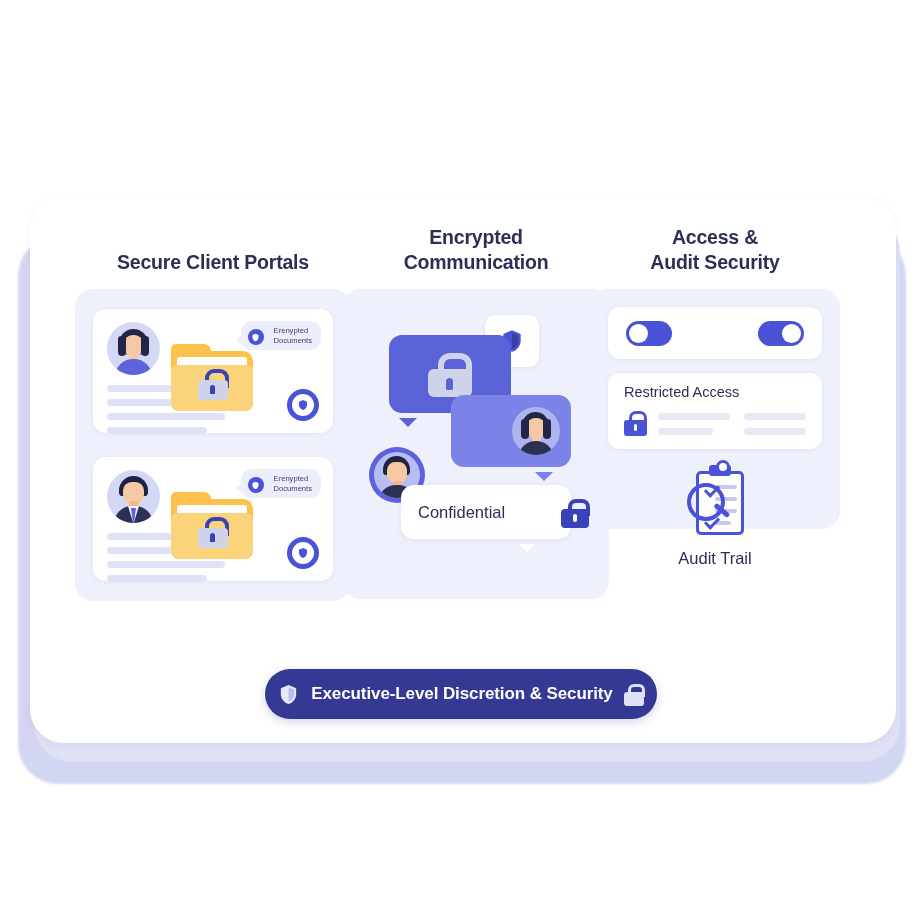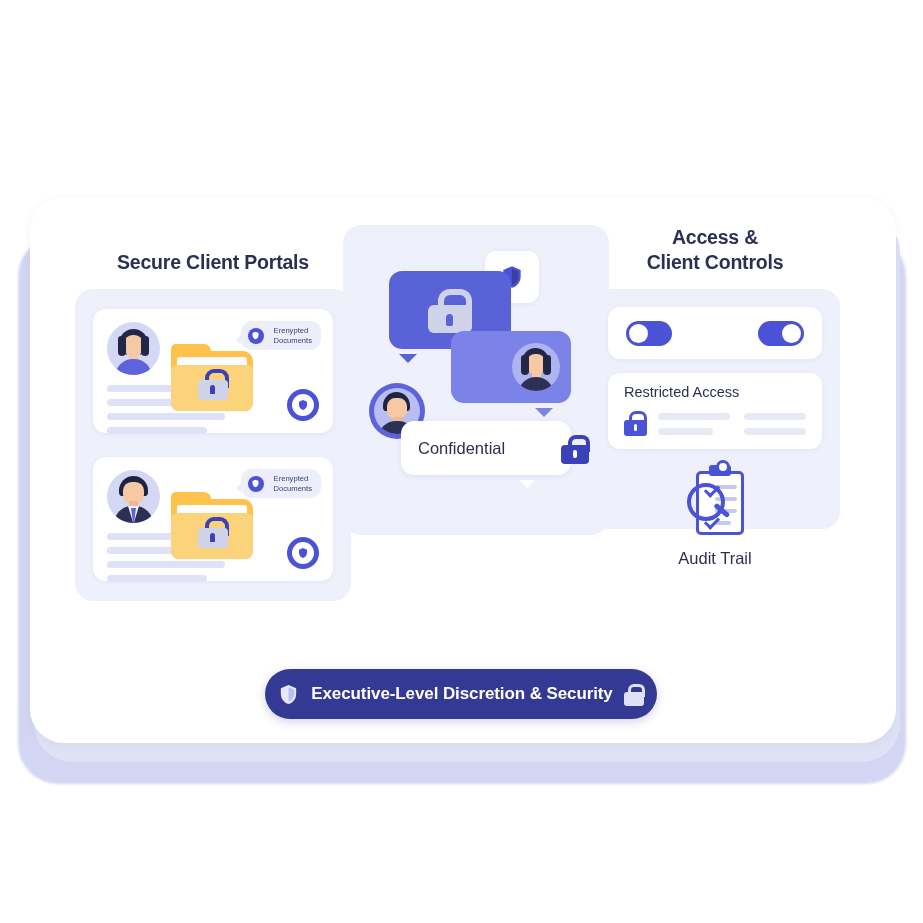--- a/index.html
+++ b/index.html
@@ -106,21 +106,21 @@
   .m-shirt{position:absolute;left:21px;top:36px;width:11px;height:18px;background:#f3f4fb;clip-path:polygon(0 0,100% 0,50% 100%);}
   .m-tie{position:absolute;left:24px;top:38px;width:5px;height:15px;background:#5c63dd;clip-path:polygon(0 0,100% 0,60% 100%,40% 100%);}
 
   .lines{position:absolute;left:14px;top:76px;}
   .line{height:7px;background:#dfe2f7;border-radius:4px;margin-bottom:7px;}
 
   .badge-doc{
     position:absolute;right:12px;top:12px;
     background:#eceefb;border-radius:11px;
     padding:5px 9px 5px 7px;
-    display:flex;align-items:center;gap:10px;
+    display:flex;align-items:flex-end;gap:10px;
   }
   .badge-doc:after{
     content:"";position:absolute;left:-5px;top:14px;
     width:0;height:0;border:5px solid transparent;
     border-right-color:#eceefb;border-left:0;
   }
   .badge-dot{
     width:16px;height:16px;border-radius:50%;
     background:#4a52d6;flex:0 0 auto;
     display:flex;align-items:center;justify-content:center;
@@ -465,20 +465,24 @@
                     <path d="M12 2l8 3.5v6c0 5-3.4 9.2-8 10.5-4.6-1.3-8-5.5-8-10.5v-6z" fill="#4a52d6"></path>
                   </svg>
               </div>
             </div>
           </div>
 
         </div>
       </div>
 
       <div class="col col-2">
+        <div class="col-title">
+          <span>Encrypted</span><br>
+          <span>Communication</span>
+        </div>
 
         <div class="panel panel-2">
 
           <div class="bub-white">
             <svg width="26" height="28" viewBox="0 0 24 24">
               <path d="M12 2l8 3.5v6c0 5-3.4 9.2-8 10.5-4.6-1.3-8-5.5-8-10.5v-6z" fill="#4a52d6"></path>
               <path d="M12 4.4l5.8 2.5v4.6c0 3.7-2.4 6.8-5.8 7.9z" fill="#39409f"></path>
             </svg>
           </div>
 
@@ -518,21 +522,21 @@
                 <div class="ky"></div>
             </div>
           </div>
 
         </div>
       </div>
 
       <div class="col col-3">
         <div class="col-title">
           <span>Access &amp;</span><br>
-          <span>Client Controls</span>
+          <span>Audit Security</span>
         </div>
 
         <div class="panel panel-3">
 
           <div class="toggle-panel">
             <div class="tgl off">
                 <div class="knob"></div>
               </div>
             <div class="tgl on">
                 <div class="knob"></div>

